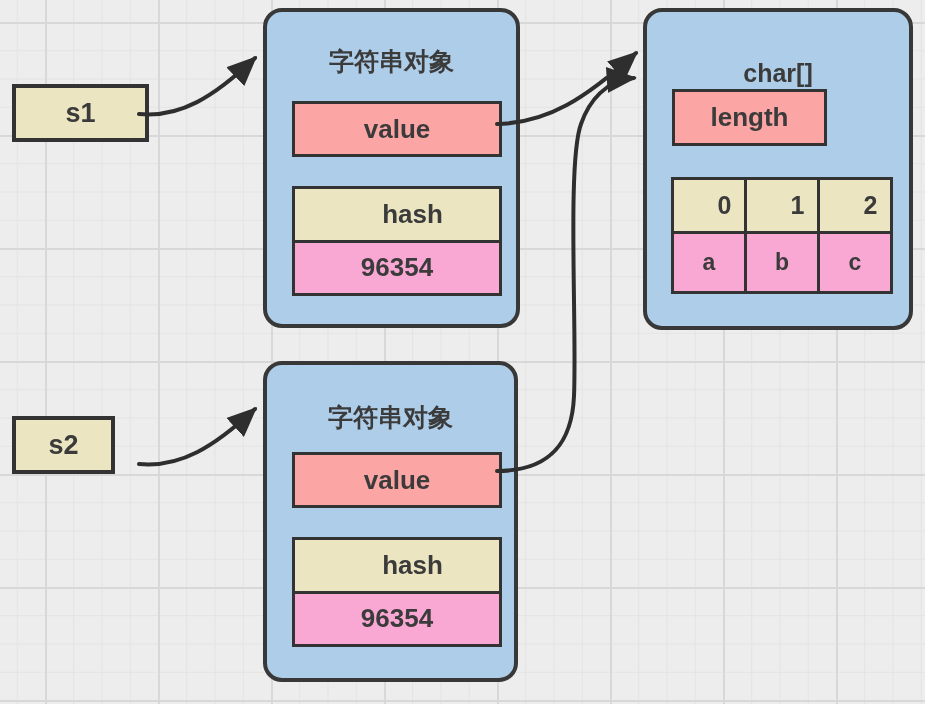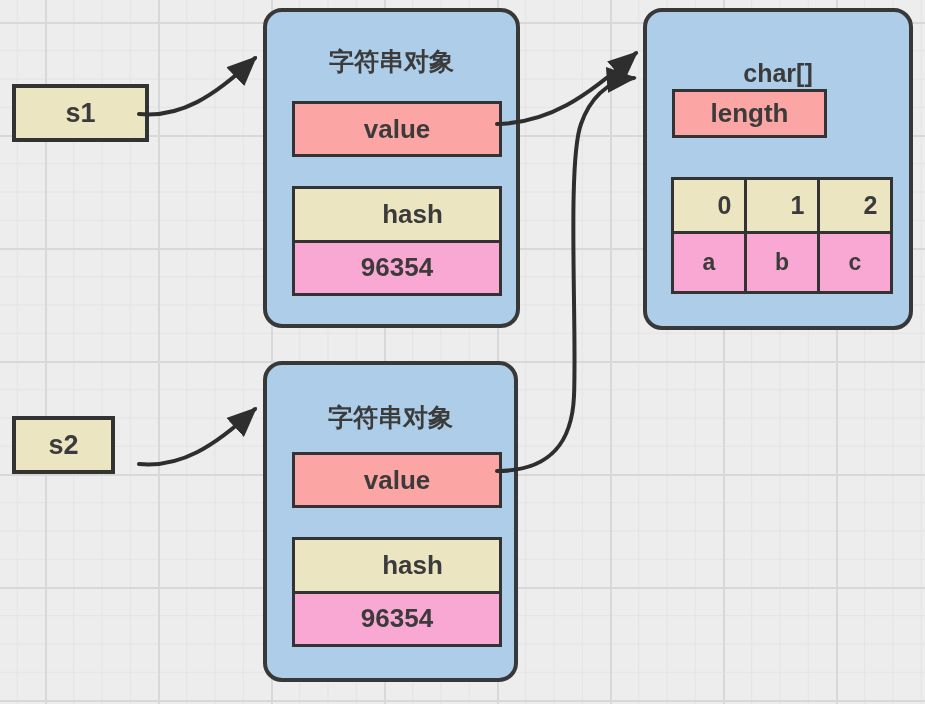--- a/index.html
+++ b/index.html
@@ -147,21 +147,21 @@
       <span>value</span>
     </div>
     <div class="stack2" style="left:25px; top:172px; width:210px; height:110px;">
       <div class="cell-yellow">hash</div>
       <div class="cell-green">96354</div>
     </div>
   </div>
 
   <div class="node bigbox" style="left:643px; top:8px; width:270px; height:322px;">
     <div class="boxtitle" style="top:33px;margin-top:14px;">char[]</div>
-    <div class="field" style="left:25px; top:77px; width:155px; height:49px;">
+    <div class="field" style="left:25px; top:77px; width:155px; height:57px;">
       <span>length</span>
     </div>
     <div class="chartable" style="left:24px; top:165px; width:222px;">
       <div class="cell-yellow idx-cell">0</div>
       <div class="cell-yellow idx-cell">1</div>
       <div class="cell-yellow idx-cell">2</div>
       <div class="cell-green chr-cell">a</div>
       <div class="cell-green chr-cell">b</div>
       <div class="cell-green chr-cell">c</div>
     </div>

